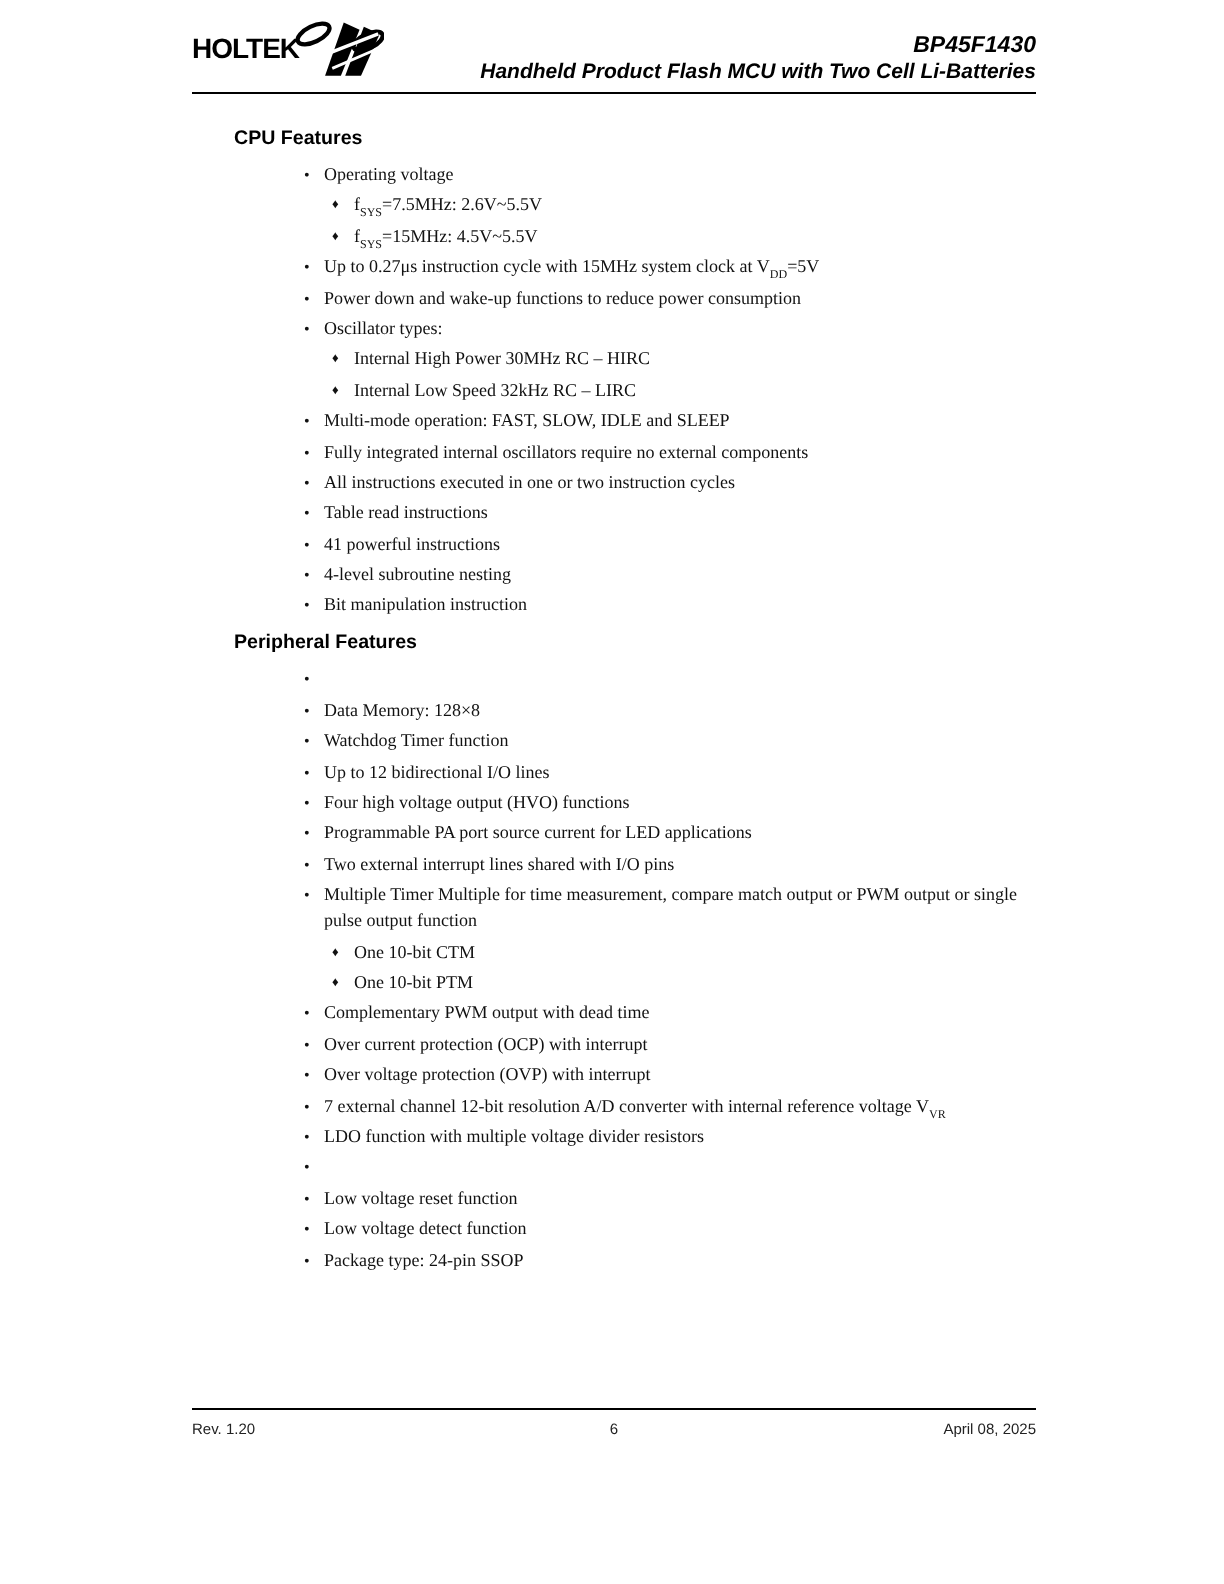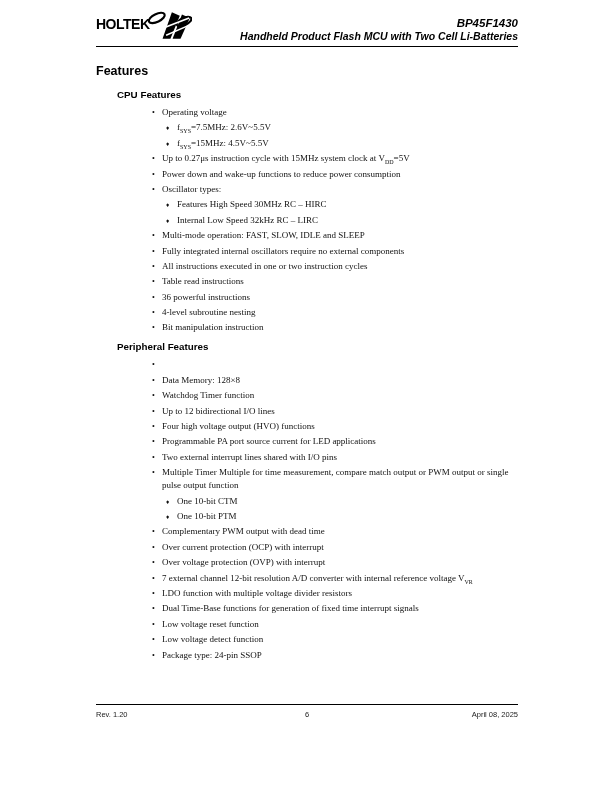--- a/index.html
+++ b/index.html
@@ -89,21 +89,20 @@
         </svg>
       </span>
     </div>
     <div class="titles">
       <div class="title-line1">BP45F1430</div>
       <div class="title-line2">Handheld Product Flash MCU  with Two Cell Li-Batteries</div>
     </div>
   </div>
 
   <div class="content">
-    <h1 class="page-title">Features</h1>
 
     <div class="section">
       <h2 class="section-title">CPU Features</h2>
       <ul class="features">
           <li class="item level1">
             <span class="bullet">•</span>
             <span class="itext">Operating voltage</span>
           </li>
           <li class="item level2">
             <span class="bullet">♦</span>
@@ -120,21 +119,21 @@
           <li class="item level1">
             <span class="bullet">•</span>
             <span class="itext">Power down and wake-up functions to reduce power consumption</span>
           </li>
           <li class="item level1">
             <span class="bullet">•</span>
             <span class="itext">Oscillator types:</span>
           </li>
           <li class="item level2">
             <span class="bullet">♦</span>
-            <span class="itext">Features High Speed 30MHz RC – HIRC</span>
+            <span class="itext">Internal High Power 30MHz RC – HIRC</span>
           </li>
           <li class="item level2">
             <span class="bullet">♦</span>
             <span class="itext">Internal Low Speed 32kHz RC – LIRC</span>
           </li>
           <li class="item level1">
             <span class="bullet">•</span>
             <span class="itext">Multi-mode operation: FAST, SLOW, IDLE and SLEEP</span>
           </li>
           <li class="item level1">
@@ -144,21 +143,21 @@
           <li class="item level1">
             <span class="bullet">•</span>
             <span class="itext">All instructions executed in one or two instruction cycles</span>
           </li>
           <li class="item level1">
             <span class="bullet">•</span>
             <span class="itext">Table read instructions</span>
           </li>
           <li class="item level1">
             <span class="bullet">•</span>
-            <span class="itext">36 powerful instructions</span>
+            <span class="itext">41 powerful instructions</span>
           </li>
           <li class="item level1">
             <span class="bullet">•</span>
             <span class="itext">4-level subroutine nesting</span>
           </li>
           <li class="item level1">
             <span class="bullet">•</span>
             <span class="itext">Bit manipulation instruction</span>
           </li>
         </ul>
@@ -221,21 +220,20 @@
           <li class="item level1">
             <span class="bullet">•</span>
             <span class="itext">7 external channel 12-bit resolution A/D converter with internal reference voltage V<sub>VR</sub></span>
           </li>
           <li class="item level1">
             <span class="bullet">•</span>
             <span class="itext">LDO function with multiple voltage divider resistors</span>
           </li>
           <li class="item level1">
             <span class="bullet">•</span>
-            <span class="itext">Dual Time-Base functions for generation of fixed time interrupt signals</span>
           </li>
           <li class="item level1">
             <span class="bullet">•</span>
             <span class="itext">Low voltage reset function</span>
           </li>
           <li class="item level1">
             <span class="bullet">•</span>
             <span class="itext">Low voltage detect function</span>
           </li>
           <li class="item level1">

